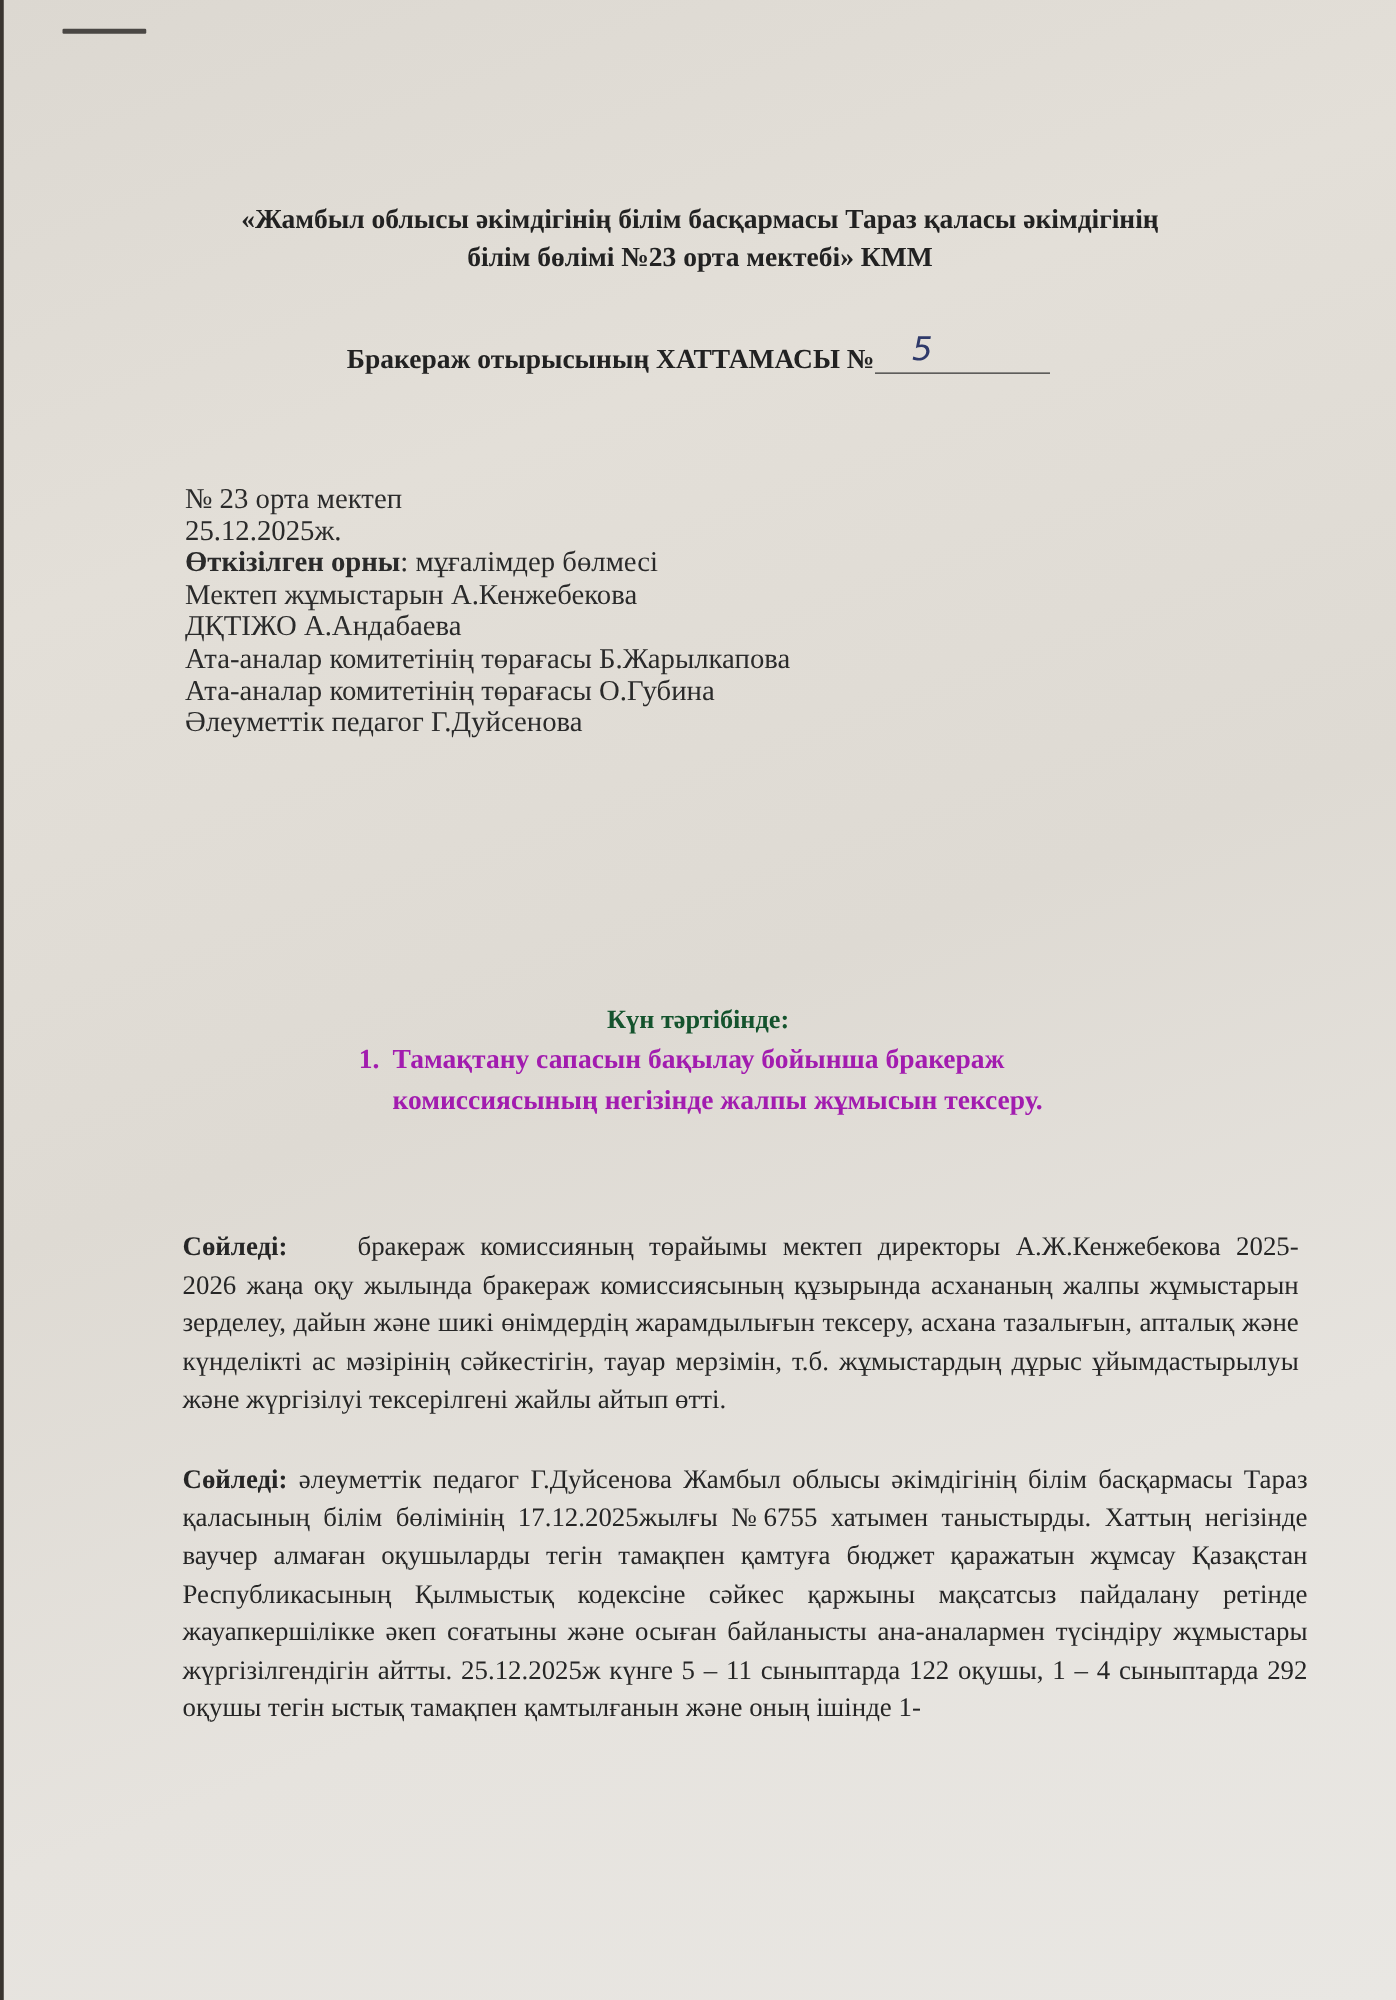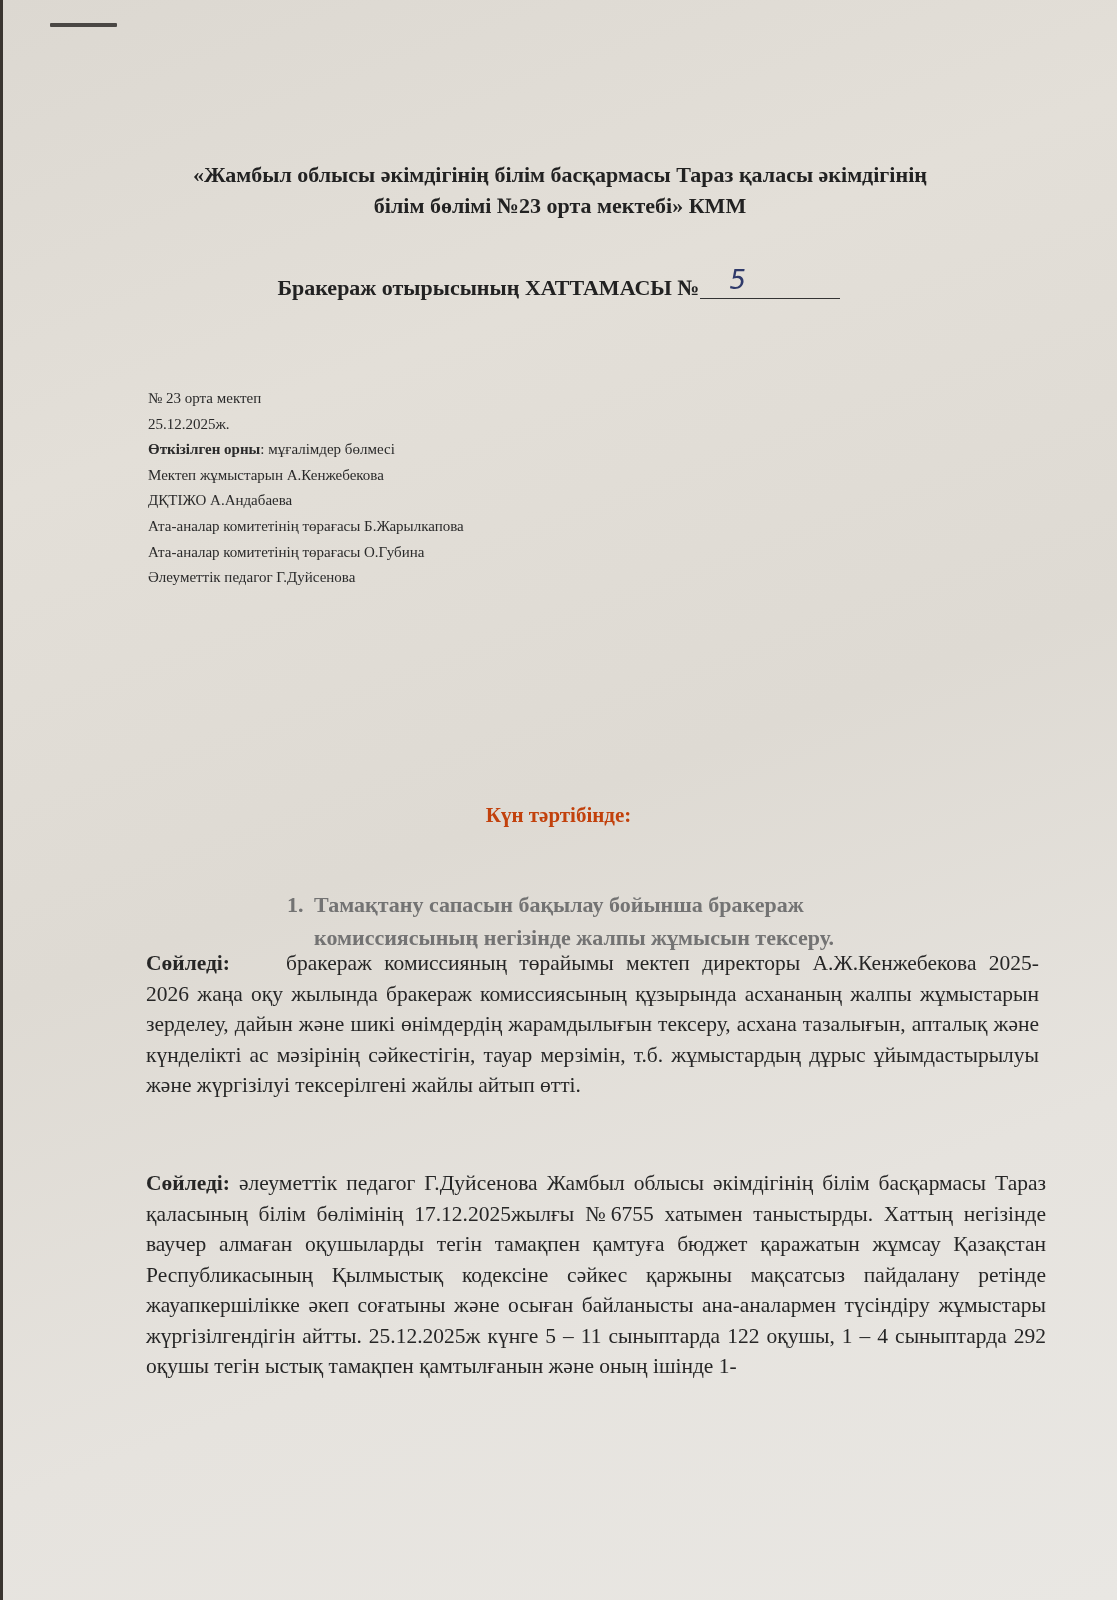--- a/index.html
+++ b/index.html
@@ -68,42 +68,42 @@
       font-style: italic;
       font-weight: normal;
       color: #2f3a6a;
       font-size: 26px;
       position: relative;
       top: -8px;
     }
     .info-block {
       position: absolute;
       left: 148px; top: 370px;
-      font-size: 15px;
+      font-size: 23px;
       line-height: 25.6px;
       color: #2a2a2a;
     }
     .info-block .row { white-space: nowrap; }
     .info-block b { font-weight: bold; }
     .agenda-heading {
       position: absolute;
       left: 0; top: 787px;
       width: 1117px;
       text-align: center;
       font-weight: bold;
       font-size: 21px;
-      color: #c2410c;
+      color: #14532d;
     }
     .agenda-item {
       position: absolute;
-      left: 287px; top: 872px;
+      left: 287px; top: 814px;
       font-weight: bold;
       font-size: 22px;
       line-height: 33px;
-      color: #737373;
+      color: #a21caf;
     }
     .agenda-item .num {
       display: inline-block;
       width: 27px;
     }
     .agenda-item .cont {
       padding-left: 27px;
       display: block;
     }
     .paragraph {
@@ -111,21 +111,21 @@
       left: 146px;
       width: 893px;
       font-size: 21.5px;
       line-height: 30.5px;
       text-align: justify;
       color: #262626;
     }
     .paragraph .speaker {
       font-weight: bold;
     }
-    .p1 { top: 932px; }
+    .p1 { top: 966px; }
     .p2 { top: 1152px; width: 900px; }
     .gap { display: inline-block; width: 56px; }
   </style>
 </head>
 <body>
 
 <div class="left-edge"></div>
 <div class="top-mark"></div>
 
 <div class="page">

